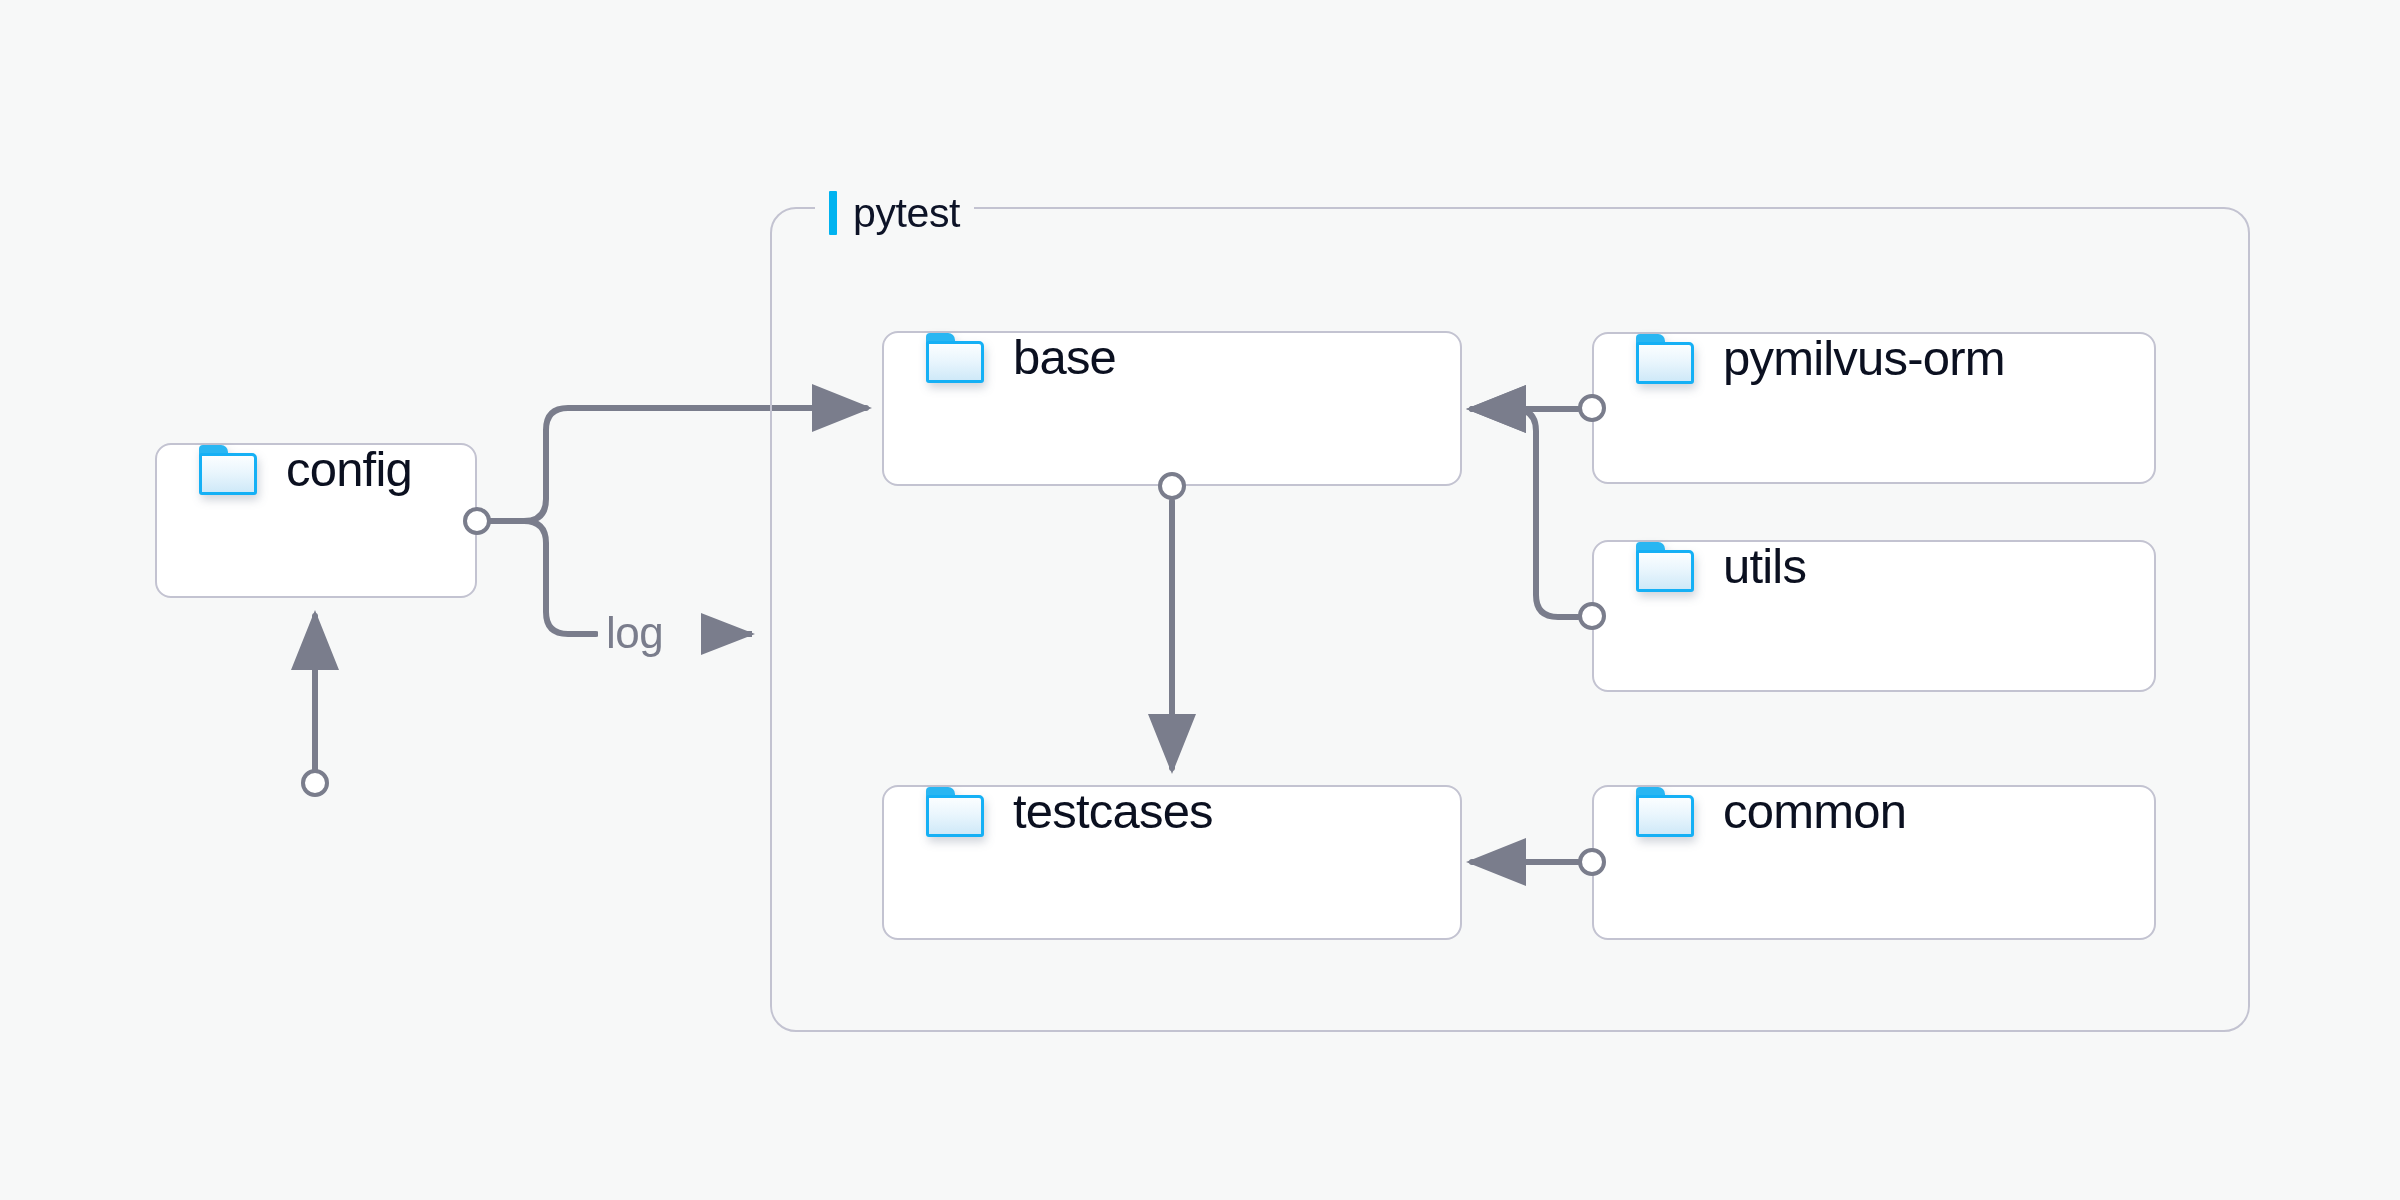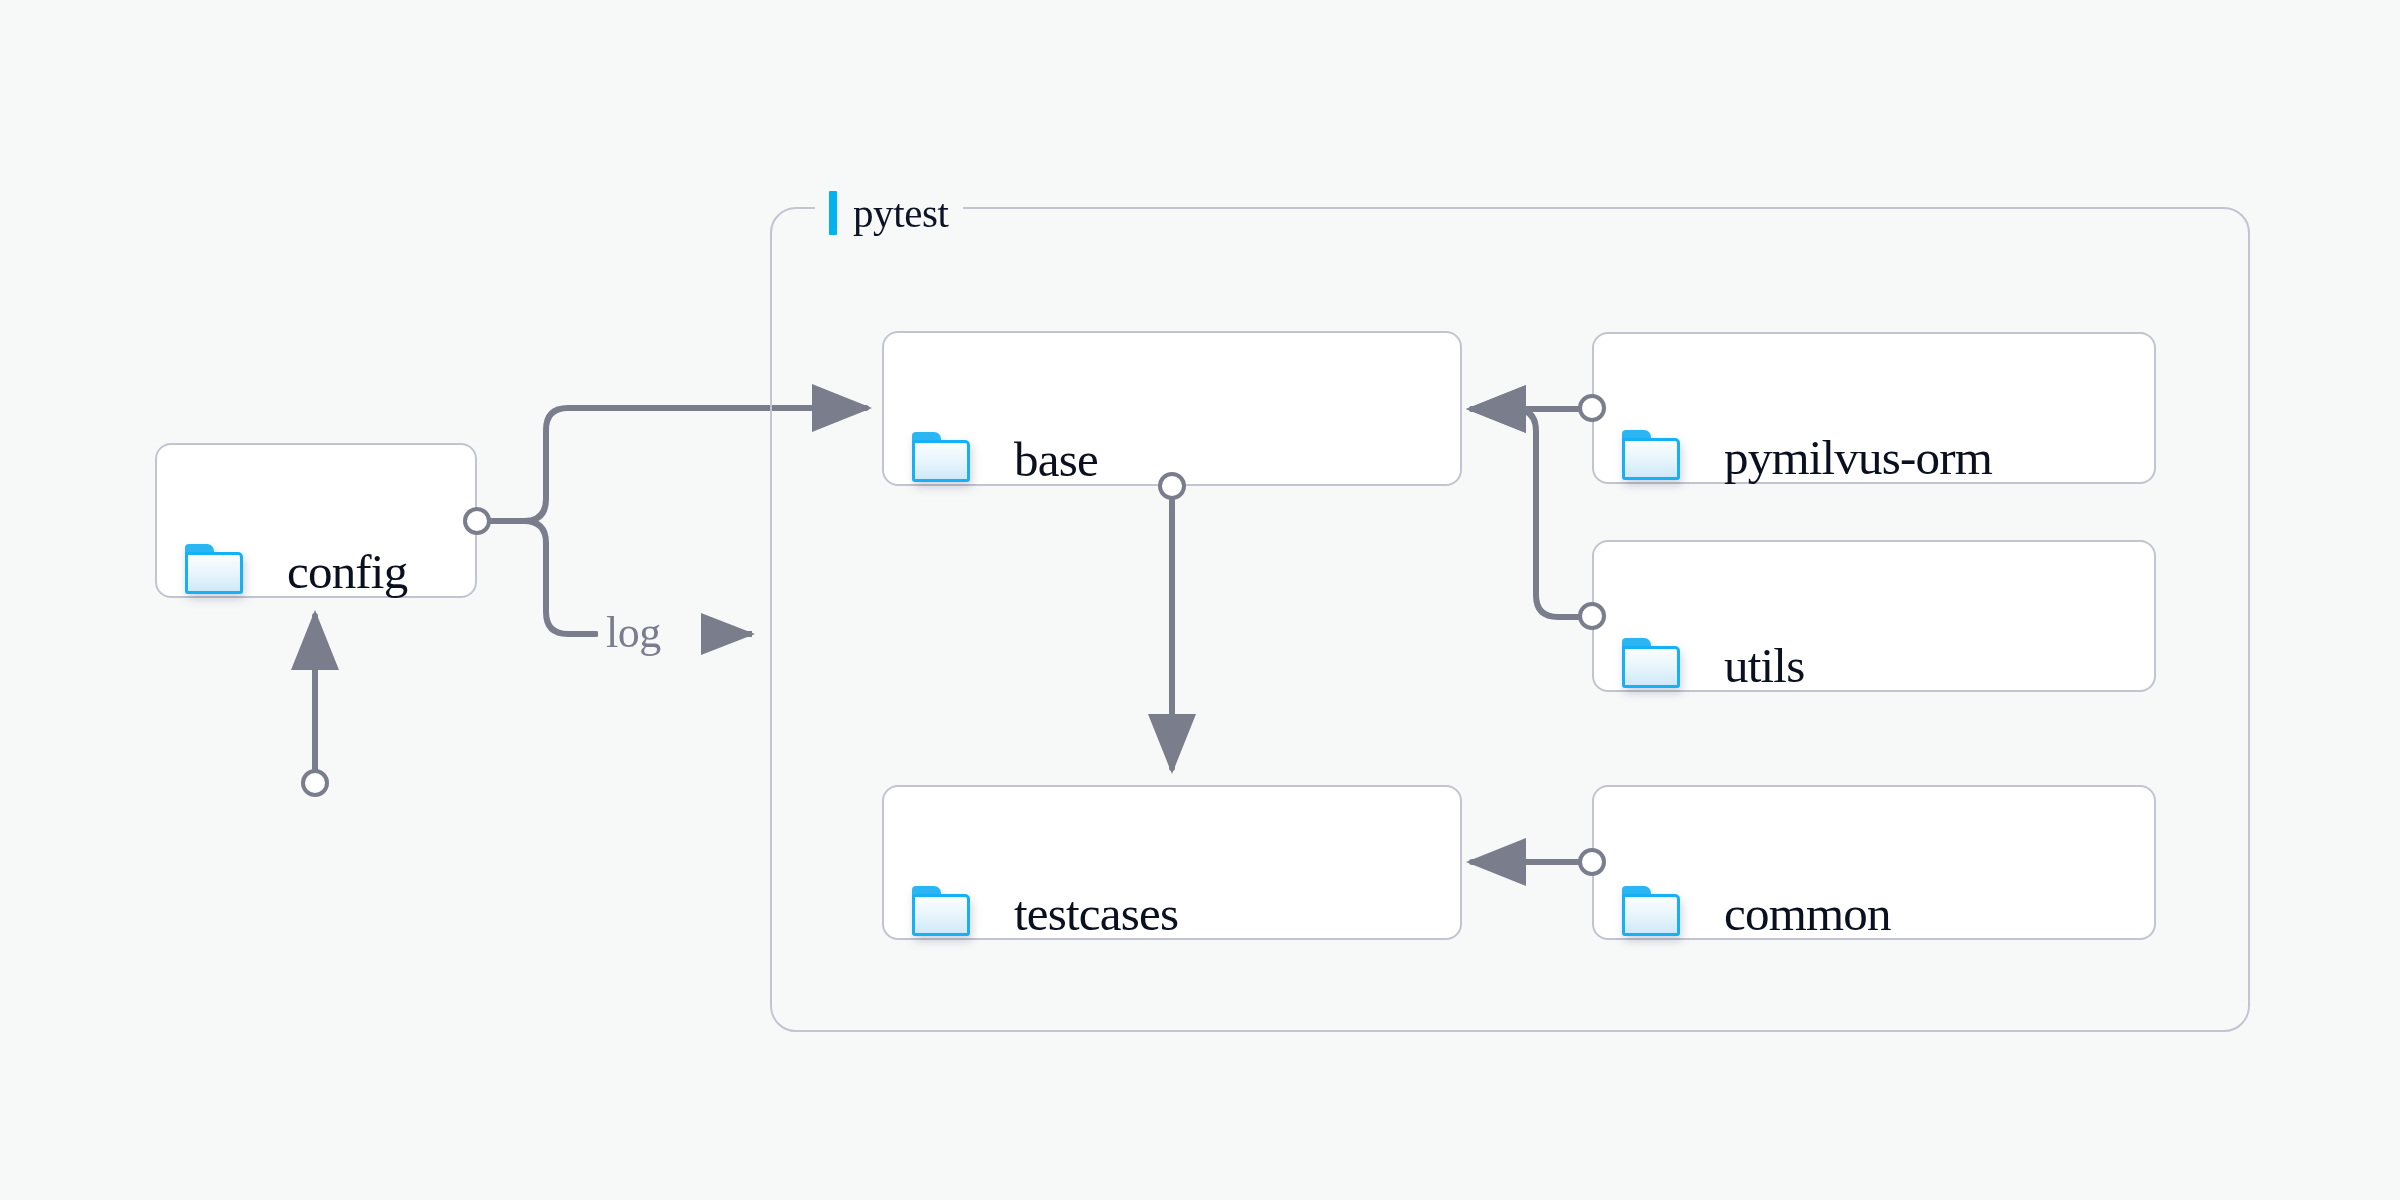--- a/index.html
+++ b/index.html
@@ -5,21 +5,21 @@
   html, body {
     margin: 0;
     padding: 0;
     background: #f7f8f8;
   }
   #canvas {
     position: relative;
     width: 2400px;
     height: 1200px;
     background: #f7f8f8;
-    font-family: Liberation Serif, serif;
+    font-family: Liberation Sans, sans-serif;
     overflow: hidden;
   }
   #edge-layer {
     position: absolute;
     left: 0; top: 0;
     width: 2400px;
     height: 1200px;
     pointer-events: none;
   }
   .group-box {
@@ -51,23 +51,23 @@
     letter-spacing: -0.4px;
     white-space: nowrap;
   }
   .node {
     position: absolute;
     background: #ffffff;
     border: 2px solid #c3c3d1;
     border-radius: 16px;
     box-sizing: border-box;
     display: flex;
-    align-items: flex-end;
-    padding-left: 28px;
-    gap: 40px;
+    align-items: flex-start;
+    padding-left: 42px;
+    gap: 25px;
   }
   .node-label {
     font-size: 49px;
     color: #0b1020;
     letter-spacing: -0.8px;
     white-space: nowrap;
     line-height: 1;
   }
   .folder-icon {
     flex: none;

